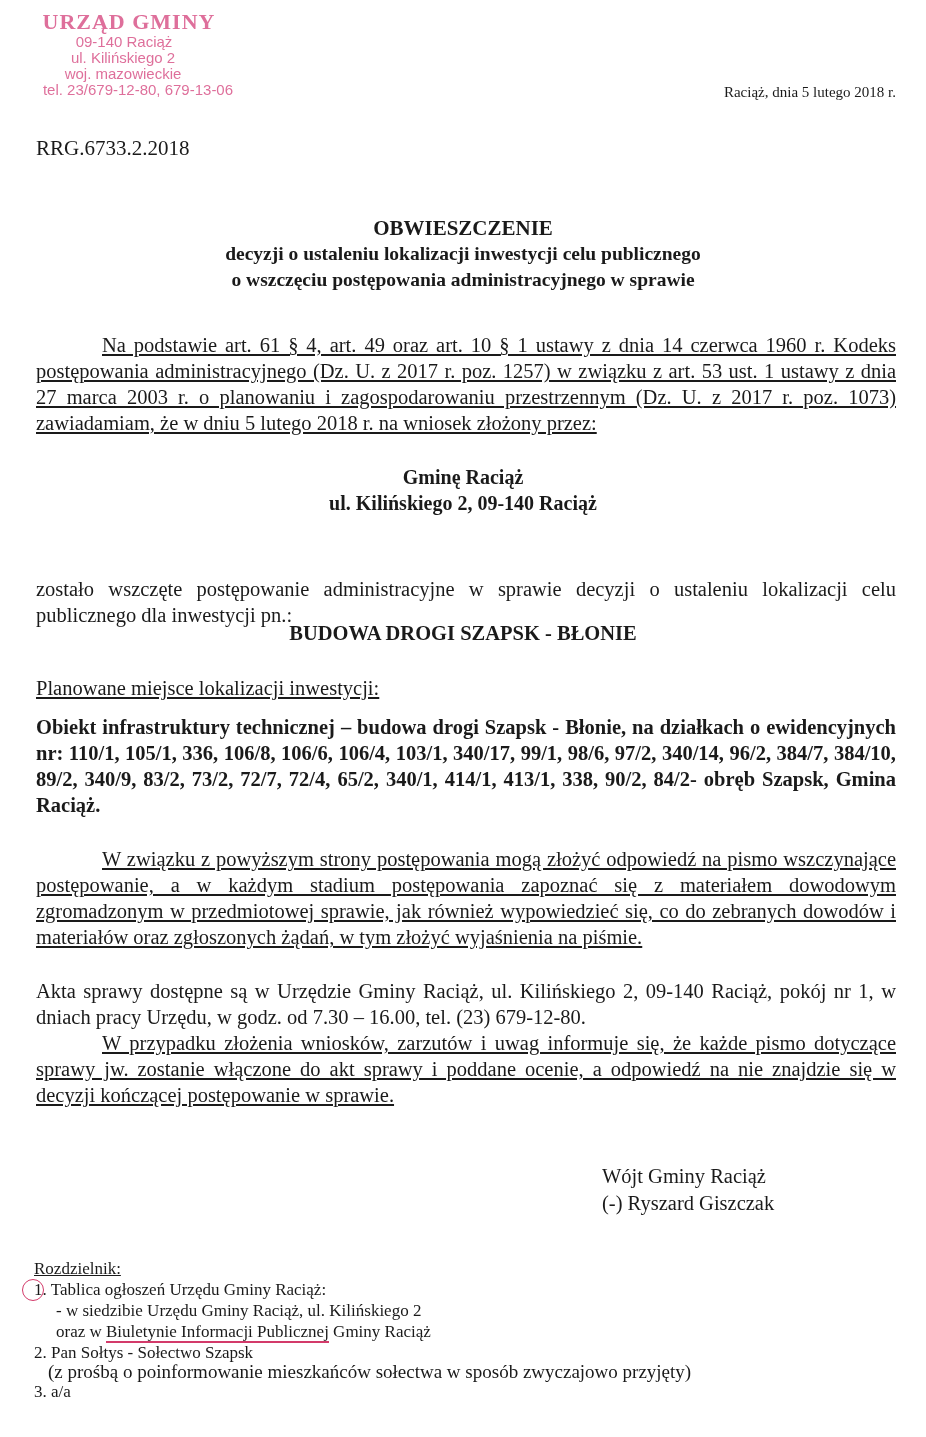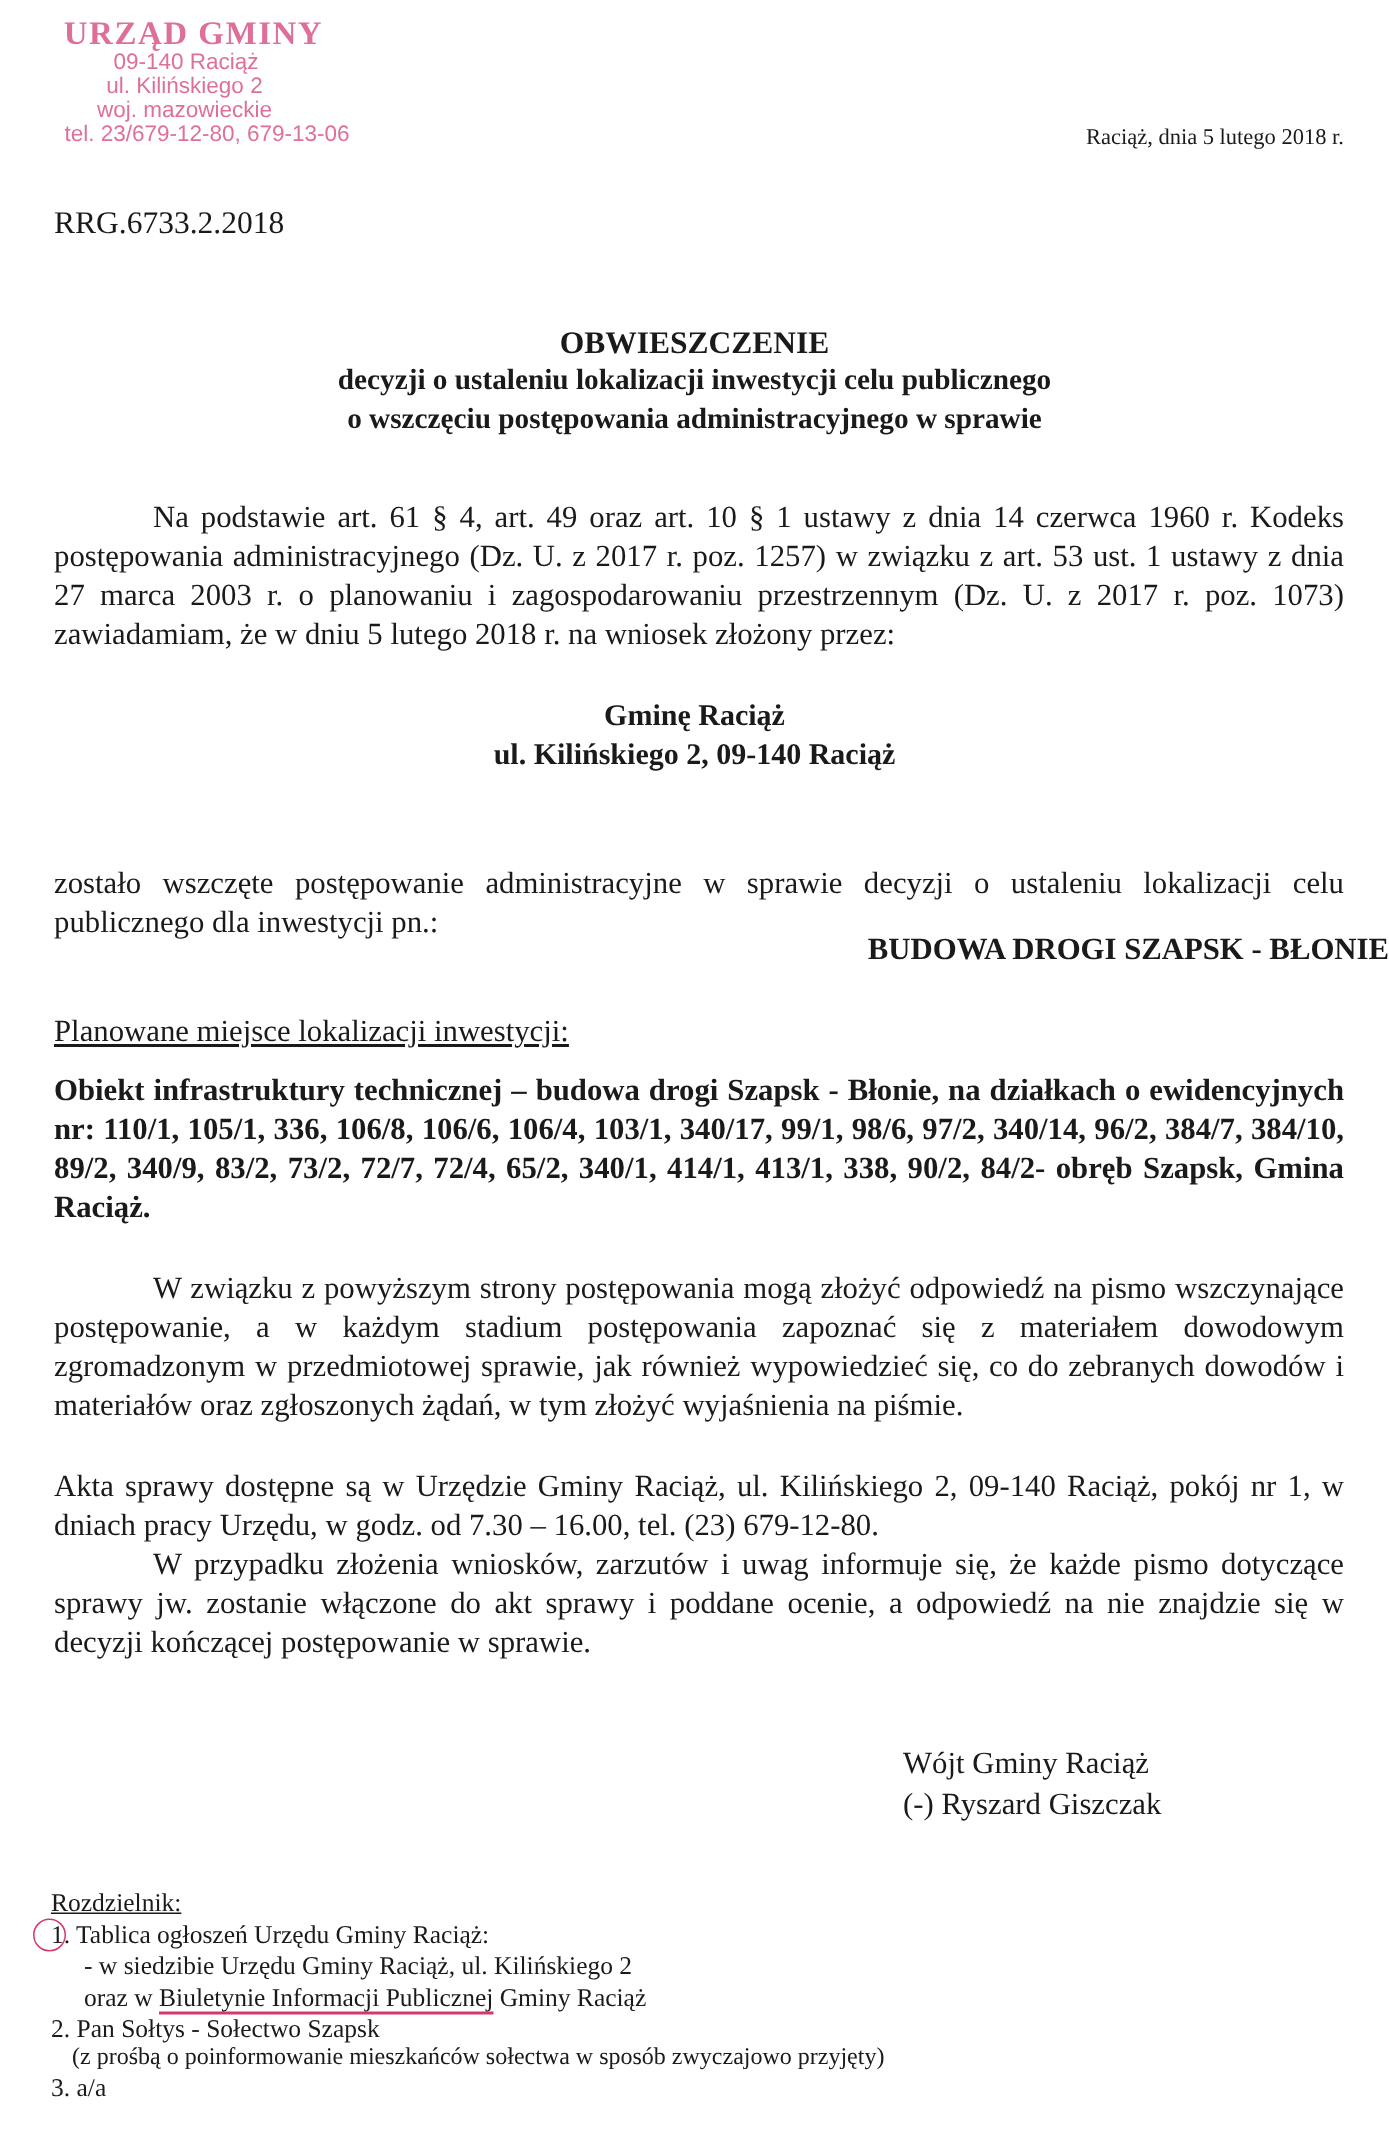--- a/index.html
+++ b/index.html
@@ -36,44 +36,44 @@
     font-weight: bold;
   }
   .heading .h-title { font-size: 21px; line-height: 26px; }
   .heading .h-sub { font-size: 19.5px; line-height: 26px; }
 
   .body-text {
     position: absolute; left: 36px; width: 860px;
     font-size: 20.5px; line-height: 26px; text-align: justify;
     font-family: "Liberation Serif", serif;
   }
-  .indent { text-indent: 66px; }
+  .indent { text-indent: 66px; text-decoration: underline; }
 
   .p1 { top: 332px; }
   .applicant { position: absolute; left: 0; width: 926px; top: 464px; text-align: center; font-weight: bold; font-size: 20px; line-height: 26px; }
   .p2 { top: 576px; }
-  .project { position: absolute; left: 0; width: 926px; top: 622px; text-align: right; font-weight: bold; font-size: 20.5px; }
+  .project { position: absolute; left: 0; width: 926px; top: 622px; text-align: center; font-weight: bold; font-size: 20.5px; }
   .loc-label { position: absolute; left: 36px; top: 677px; font-size: 20.5px; text-decoration: underline; }
   .loc-text { top: 714px; font-weight: bold; }
   .p3 { top: 846px; }
   .p4 { top: 978px; }
   .p5 { top: 1030px; }
 
   .sign {
     position: absolute; left: 602px; top: 1163px; font-size: 20.5px; line-height: 27px;
   }
 
   .distrib {
     position: absolute; left: 34px; top: 1258px; font-size: 17px; line-height: 21px;
     font-family: "Liberation Serif", serif;
   }
   .distrib .d-label { text-decoration: underline; }
   .distrib .d-item { position: relative; }
   .distrib .d-sub { padding-left: 22px; }
-  .distrib .d-note { font-size: 16px; padding-left: 14px; line-height: 18px; }
+  .distrib .d-note { font-size: 19px; padding-left: 14px; line-height: 18px; }
   .circle-mark {
     position: absolute; left: -12px; top: 0px; width: 20px; height: 20px;
     border: 1.5px solid #d33a6a; border-radius: 50%;
   }
   .red-underline {
     border-bottom: 2px solid #d33a6a; padding-bottom: 0px;
   }
 </style>
 </head>
 <body>

